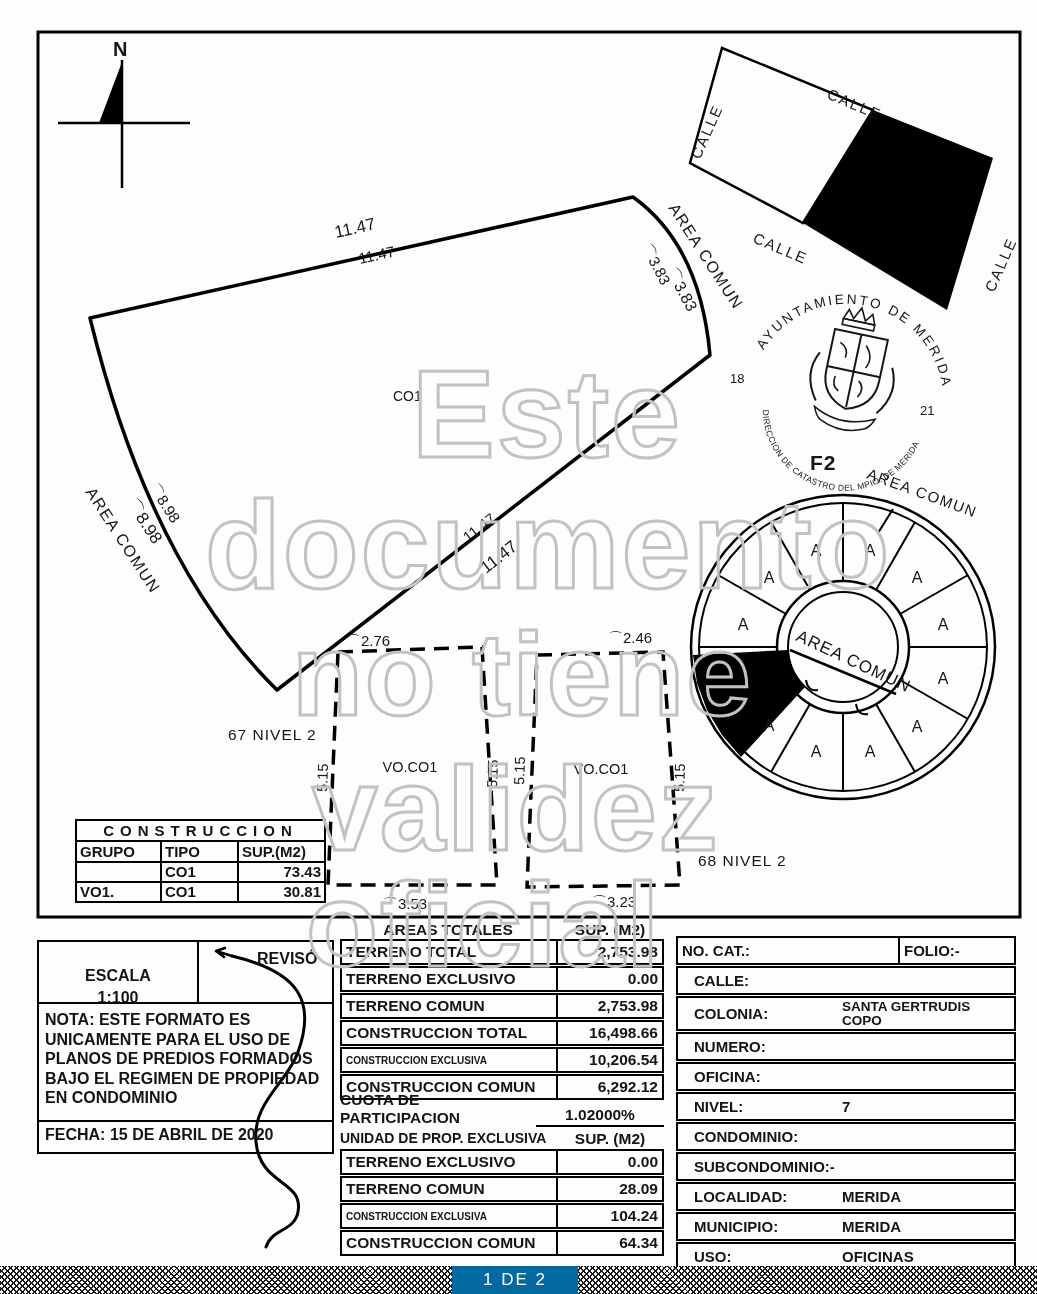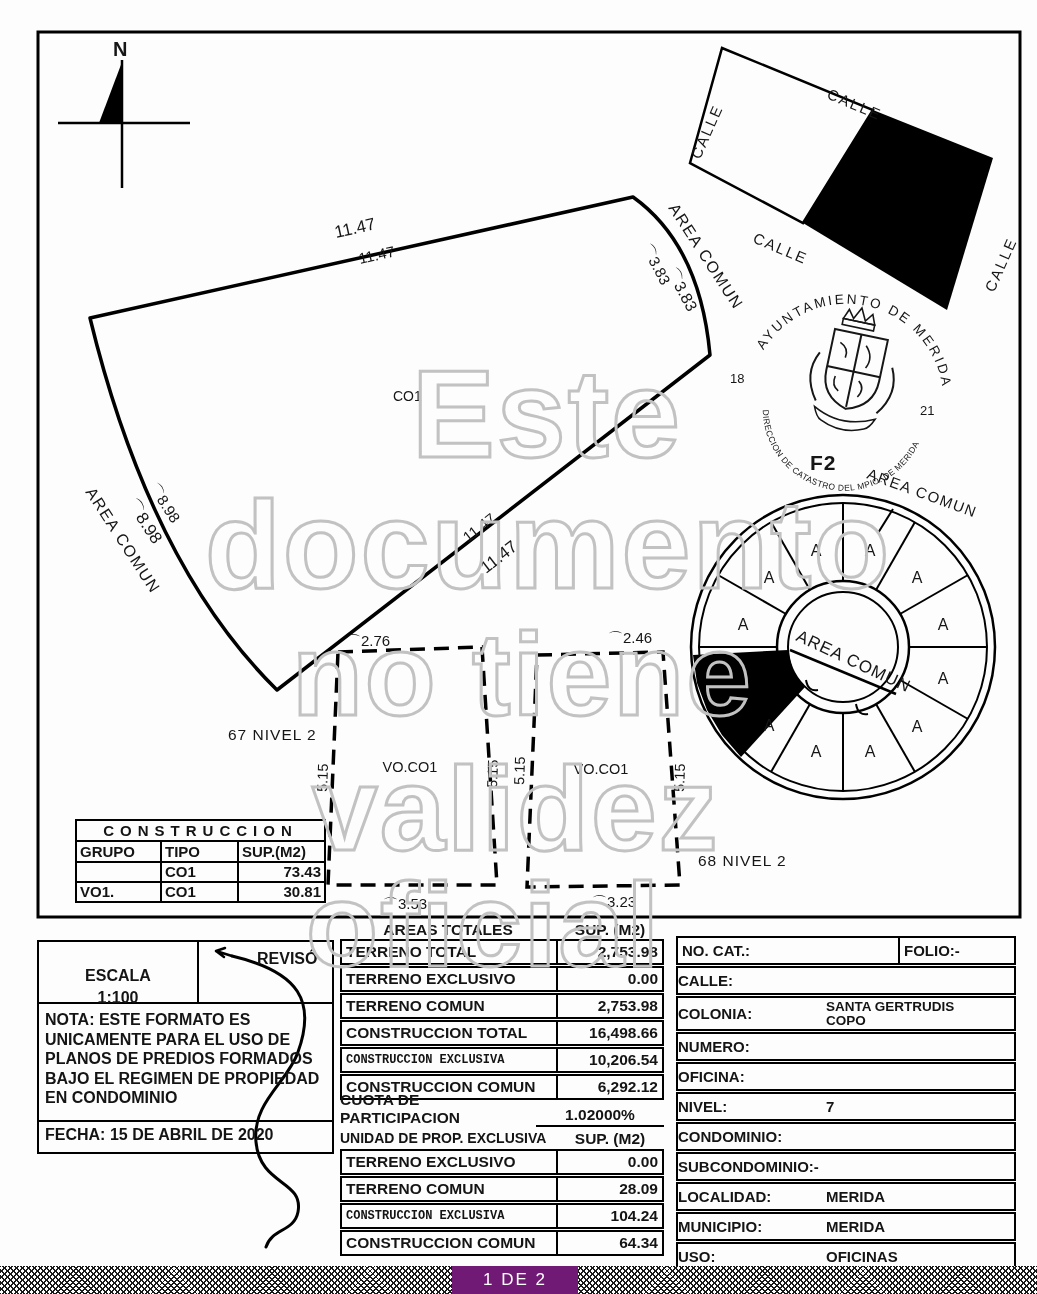--- a/index.html
+++ b/index.html
@@ -40,37 +40,37 @@
   .mc-hdr .h2{width:108px;text-align:center;}
   .mc-row{display:flex;border:2.5px solid #000;margin-bottom:1px;height:22px;align-items:center;}
   .mc-label{flex:1;padding-left:4px;border-right:2.5px solid #000;align-self:stretch;display:flex;align-items:center;white-space:nowrap;}
   .mc-val{width:100px;text-align:right;padding-right:4px;}
   .mc-cuota{display:flex;margin:7px 0 3px 0;height:20px;align-items:flex-end;}
   .mc-cuota .cl{flex:1;}
   .mc-cuota .cv{width:128px;text-align:center;border-bottom:2.5px solid #000;padding-bottom:1px;}
   .mc-hdr2{display:flex;height:18px;margin-bottom:1px;font-size:14px;}
   .mc-hdr2 .h1{flex:1;}
   .mc-hdr2 .h2{width:108px;text-align:center;font-size:15.5px;}
-  .cond{font-size:12px;font-family:Liberation Mono, monospace;}
+  .cond{font-size:10px;}
   
   .rc{left:676px;top:936px;width:340px;z-index:3;font-weight:700;font-size:15px;}
-  .rc-row{border:2.5px solid #000;margin-bottom:1px;height:25px;display:flex;align-items:center;padding-left:0;}
+  .rc-row{border:2.5px solid #000;margin-bottom:1px;height:25px;display:flex;align-items:center;padding-left:16px;}
   .rc-row.tall{height:31px;}
   .rc-lab{width:148px;white-space:nowrap;}
   .rc-val{flex:1;}
   .rc-val.wrap{width:140px;flex:none;font-size:13.5px;line-height:14px;}
   .rc-split{padding-left:0;}
   .rc-cell1{width:216px;border-right:2.5px solid #000;align-self:stretch;display:flex;align-items:center;padding-left:4px;}
   .rc-cell2{flex:1;padding-left:4px;}
   
   .hatch{left:0;top:1266px;width:1037px;height:28px;z-index:6;background-color:#fff;
     background-image:
       repeating-linear-gradient(45deg,#1a1a1a 0 1.4px,rgba(0,0,0,0) 1.4px 4.2px),
       repeating-linear-gradient(-45deg,#1a1a1a 0 1.4px,rgba(0,0,0,0) 1.4px 4.2px);}
-  .badge{left:452px;top:1266px;width:126px;height:28px;background:#701a75;color:#fff;z-index:7;
+  .badge{left:452px;top:1266px;width:126px;height:28px;background:#0369a1;color:#fff;z-index:7;
     text-align:center;line-height:28px;font-size:17px;letter-spacing:2px;}
 </style>
 </head>
 <body>
 
 <div class="page">
 
   <div class="wm" style="left:412px;top:352px;font-size:124px;">Este</div>
   <div class="wm" style="left:205px;top:483px;font-size:124px;">documento</div>
   <div class="wm" style="left:292px;top:617px;font-size:116px;">no tiene</div>

